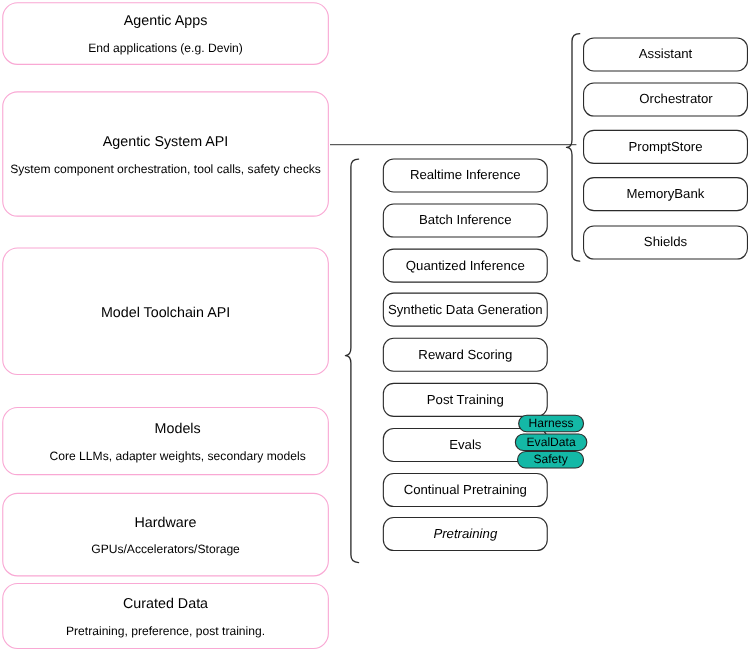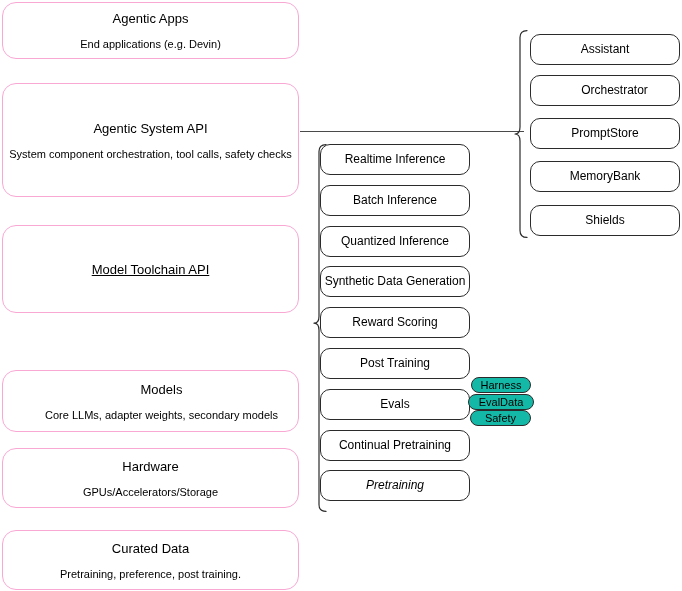--- a/index.html
+++ b/index.html
@@ -53,21 +53,21 @@
     border-radius: 14px;
   }
 
   
   .item-node {
     border-radius: 10px;
     border: 1px solid #2b2b2b;
   }
   .item-node .title { font-size: 12px; }
 
-  .mid-node  { left: 320px; width: 150px; height: 31px; }
+  .mid-node  { left: 348px; width: 150px; height: 31px; }
   .right-node{ left: 530px; width: 150px; height: 31px; }
 
   
   .pill {
     position: absolute;
     box-sizing: border-box;
     background: #14b8a6;
     border: 1px solid #2b2b2b;
     border-radius: 999px;
     display: flex;
@@ -111,28 +111,28 @@
 
   <div id="layer-stack">
       <div class="node layer-node" style="top: 2px; height: 57px;">
         <div class="title">Agentic Apps</div>
         <div class="subtitle">End applications (e.g. Devin)</div>
       </div>
       <div class="node layer-node" style="top: 83px; height: 114px;">
         <div class="title">Agentic System API</div>
         <div class="subtitle">System component orchestration, tool calls, safety checks</div>
       </div>
-      <div class="node layer-node" style="top: 225px; height: 88px; text-decoration: underline;">
+      <div class="node layer-node" style="top: 225px; height: 116px;">
         <div class="title">Model Toolchain API</div>
       </div>
       <div class="node layer-node" style="top: 370px; height: 62px; padding-left: 22px;">
         <div class="title">Models</div>
         <div class="subtitle">Core LLMs, adapter weights, secondary models</div>
       </div>
-      <div class="node layer-node" style="top: 448px; height: 60px;">
+      <div class="node layer-node" style="top: 448px; height: 76px;">
         <div class="title">Hardware</div>
         <div class="subtitle">GPUs/Accelerators/Storage</div>
       </div>
       <div class="node layer-node" style="top: 530px; height: 60px;">
         <div class="title">Curated Data</div>
         <div class="subtitle">Pretraining, preference, post training.</div>
       </div>
     </div>
 
   <div id="toolchain-stack">

